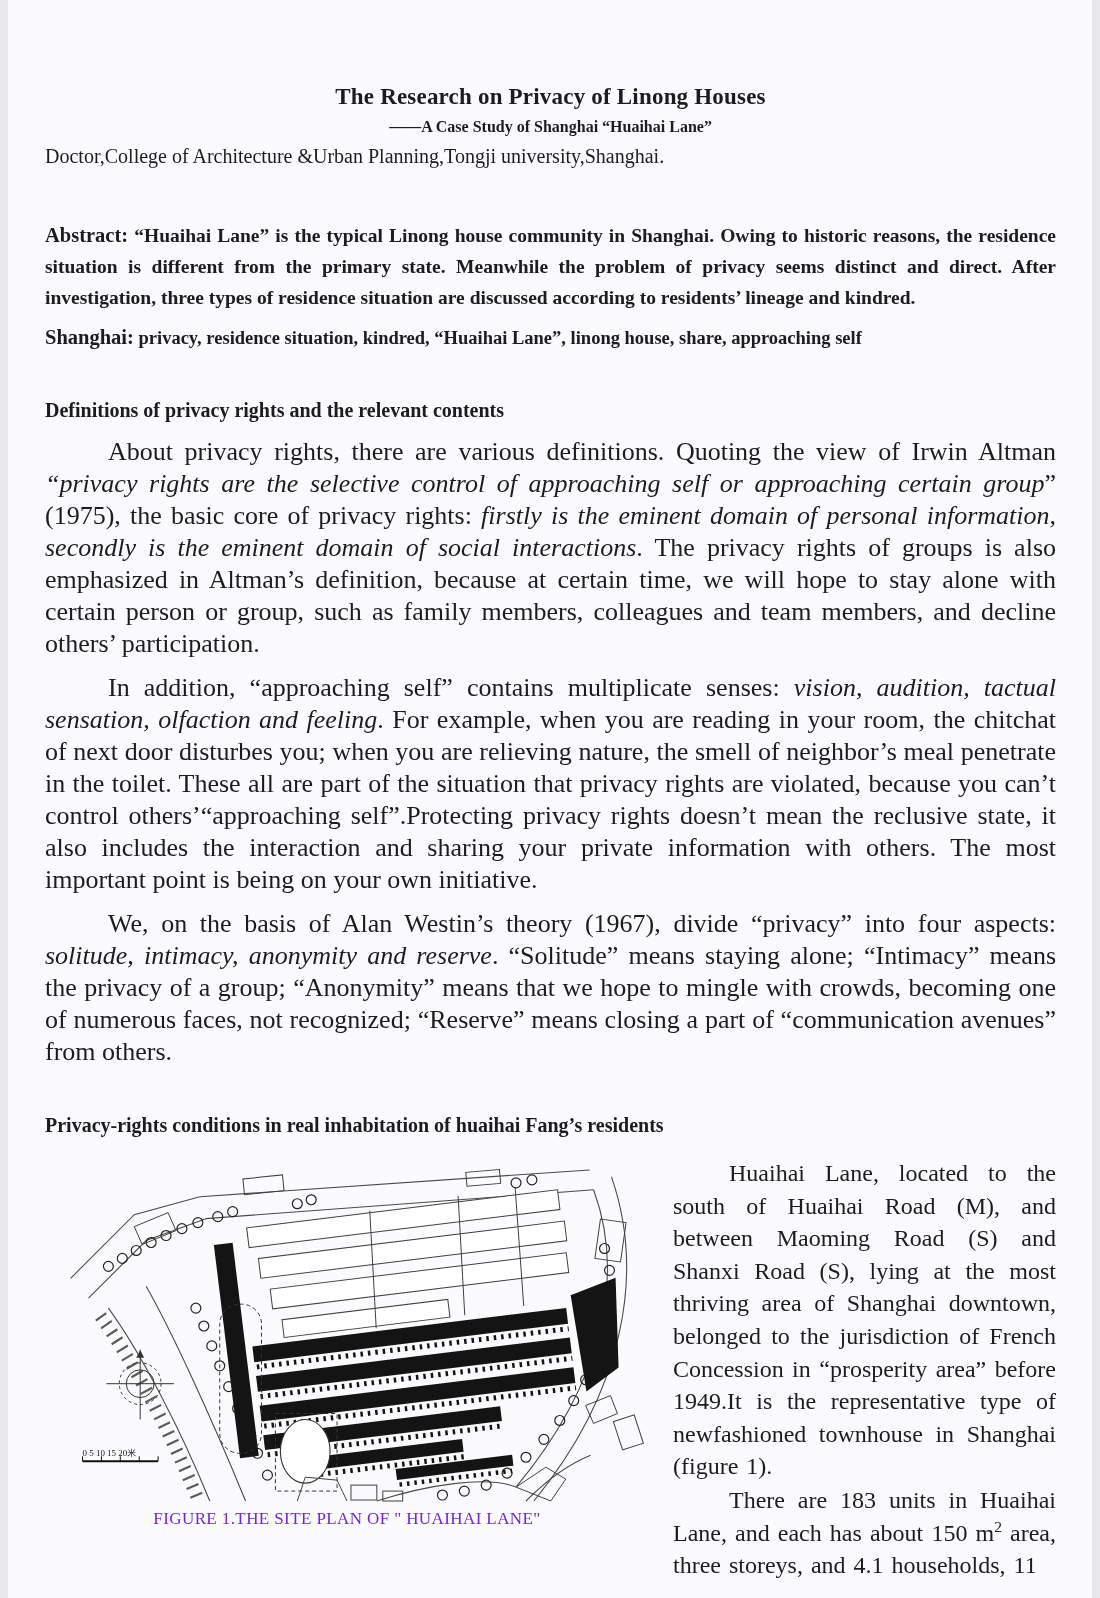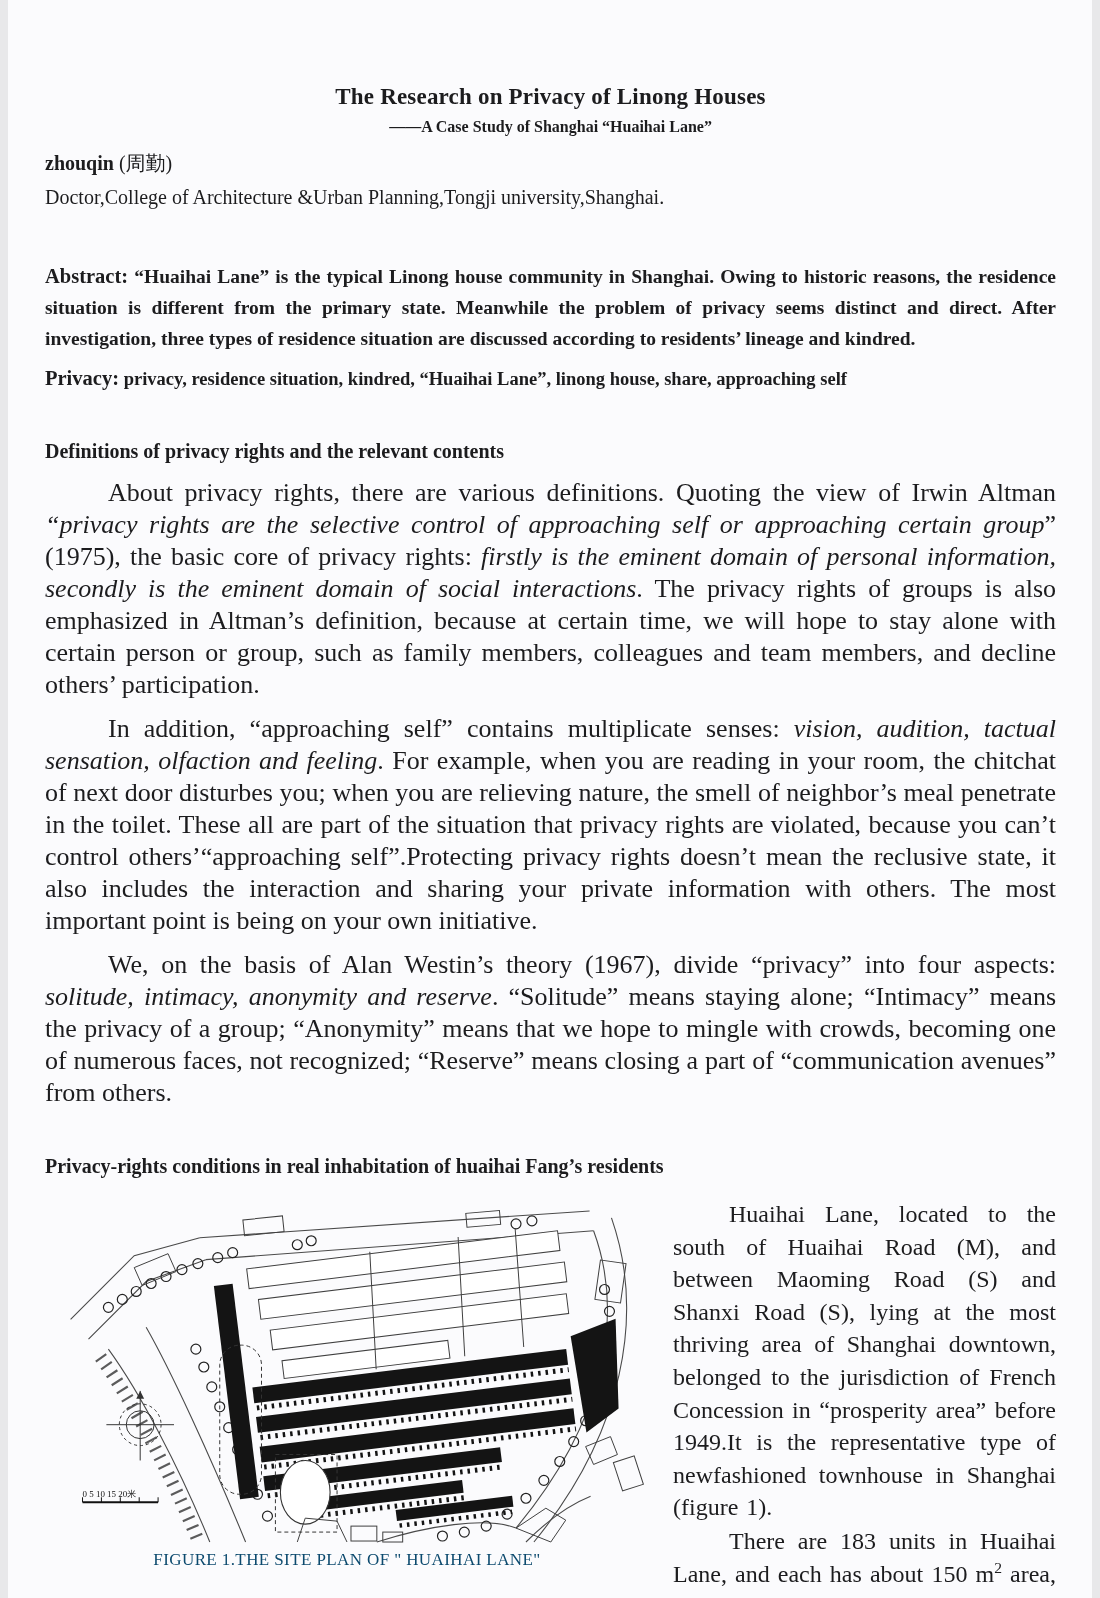--- a/index.html
+++ b/index.html
@@ -56,45 +56,44 @@
   }
   figure.fig{
     margin:0;flex:0 0 604px;width:604px;
   }
   .map-wrap{width:604px;height:346px;}
   figcaption{
     text-align:center;
     font-size:17px;
     letter-spacing:.4px;
     margin-top:6px;
-    color:#0c4a6e;
+    color:#6d28d9;
   }
   .right-col{flex:1 1 auto;padding-top:0;}
   .right-col p{
     margin:0 0 1px 0;
     font-size:24px;line-height:32.6px;
     text-align:justify;
     text-indent:56px;
     word-spacing:2px;
   }
   sup{font-size:0.65em;line-height:0;}
 </style>
 </head>
 <body>
 
 <div class="page">
 
   <h1 class="title">The Research on Privacy of Linong Houses</h1>
   <div class="subtitle">——A Case Study of Shanghai “Huaihai Lane”</div>
-  <div class="author-line"><span class="bd">zhouqin</span><span> (周勤)</span></div>
   <div class="affil-line">Doctor,College of Architecture &amp;Urban Planning,Tongji university,Shanghai.</div>
 
   <p class="abstract"><span class="lbl">Abstract:</span><span> “Huaihai Lane” is the typical Linong house community in Shanghai. Owing to historic reasons, the residence situation is different from the primary state. Meanwhile the problem of privacy seems distinct and direct. After investigation, three types of residence situation are discussed according to residents’ lineage and kindred.</span></p>
 
-  <p class="keywords"><span class="lbl">Privacy:</span><span> privacy, residence situation, kindred, “Huaihai Lane”, linong house, share, approaching self</span></p>
+  <p class="keywords"><span class="lbl">Shanghai:</span><span> privacy, residence situation, kindred, “Huaihai Lane”, linong house, share, approaching self</span></p>
 
   <h2 class="sec">Definitions of privacy rights and the relevant contents</h2>
   <p class="body first"><span>About privacy rights, there are various definitions. Quoting the view of Irwin Altman </span><span class="it">“privacy rights are the selective control of approaching self or approaching certain group</span><span>” (1975), the basic core of privacy rights: </span><span class="it">firstly is the eminent domain of personal information, secondly is the eminent domain of social interactions</span><span>. The privacy rights of groups is also emphasized in Altman’s definition, because at certain time, we will hope to stay alone with certain person or group, such as family members, colleagues and team members, and decline others’ participation.</span></p>
   <p class="body"><span>In addition, “approaching self” contains multiplicate senses: </span><span class="it">vision, audition, tactual sensation, olfaction and feeling</span><span>. For example, when you are reading in your room, the chitchat of next door disturbes you; when you are relieving nature, the smell of neighbor’s meal penetrate in the toilet. These all are part of the situation that privacy rights are violated, because you can’t control others’“approaching self”.Protecting privacy rights doesn’t mean the reclusive state, it also includes the interaction and sharing your private information with others. The most important point is being on your own initiative.</span></p>
   <p class="body"><span>We, on the basis of Alan Westin’s theory (1967), divide “privacy” into four aspects: </span><span class="it">solitude, intimacy, anonymity and reserve</span><span>. “Solitude” means staying alone; “Intimacy” means the privacy of a group; “Anonymity” means that we hope to mingle with crowds, becoming one of numerous faces, not recognized; “Reserve” means closing a part of “communication avenues” from others.</span></p>
 
   <h2 class="sec">Privacy-rights conditions in real inhabitation of huaihai Fang’s residents</h2>
 
   <div class="figure-row">
 

